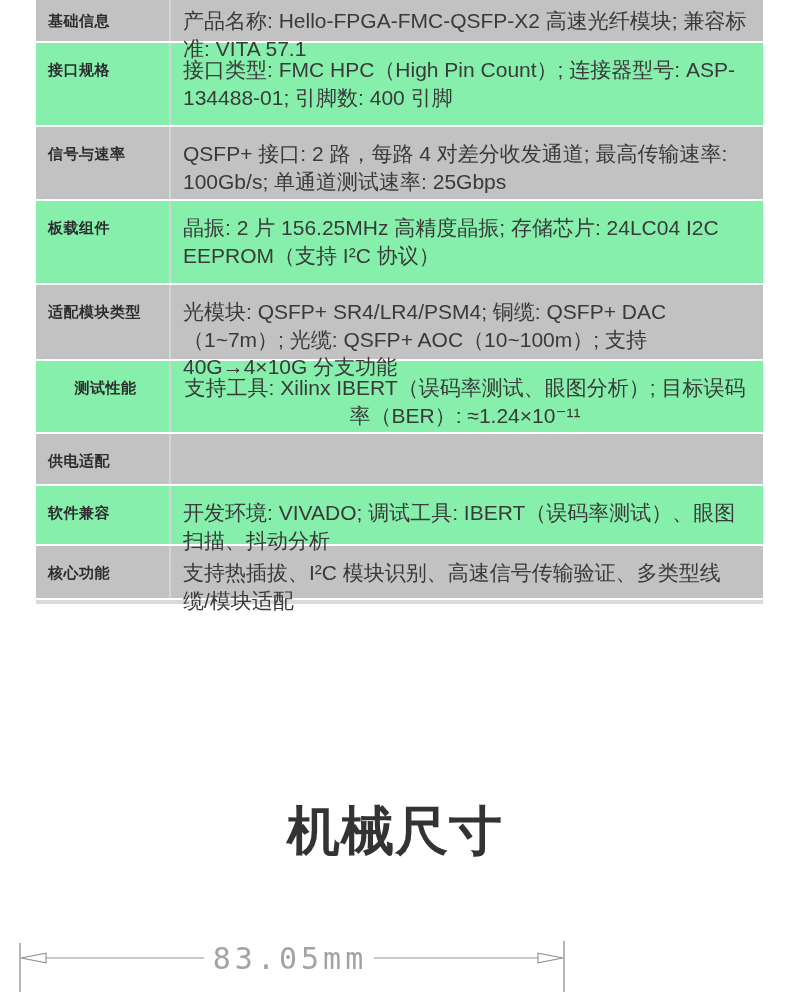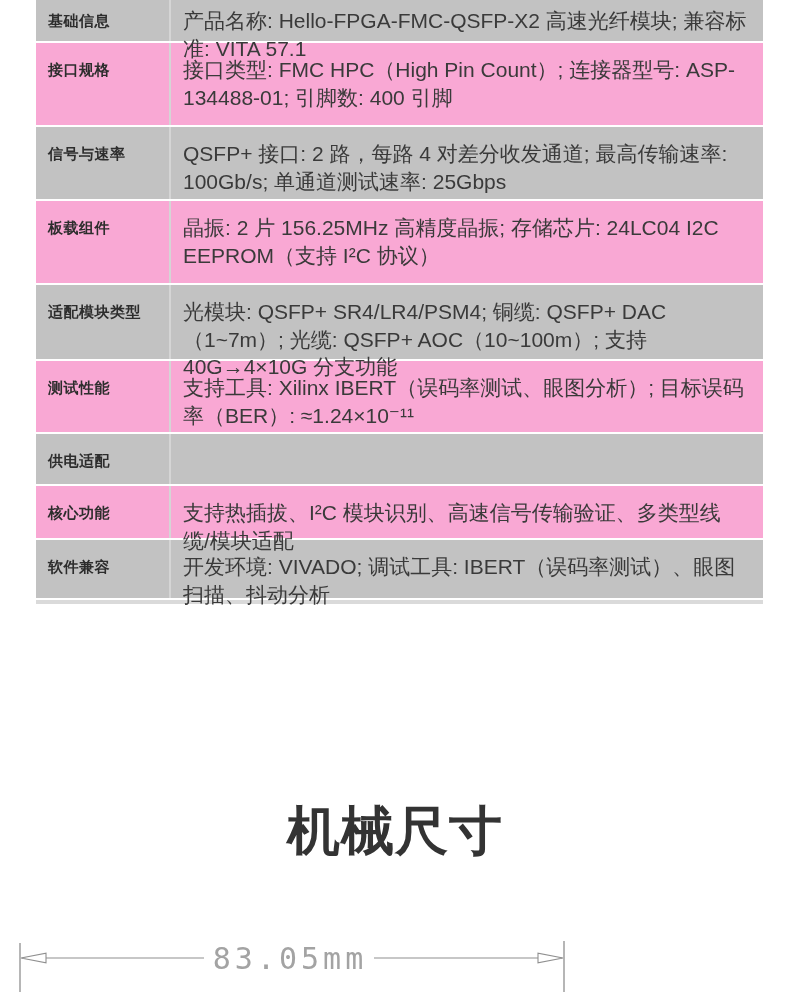--- a/index.html
+++ b/index.html
@@ -3,34 +3,34 @@
 <meta charset="utf-8">
 <style>
   * { margin:0; padding:0; box-sizing:border-box; }
   html,body { width:790px; height:992px; background:#ffffff; overflow:hidden;
               font-family:"Liberation Sans","DejaVu Sans",sans-serif; }
   .page { position:relative; width:790px; height:992px; background:#fff; }
 
   
   .spec-table { position:absolute; left:36px; top:0; width:727px;
                 border-bottom:4px solid #dadada; }
-  .spec-row { display:flex; align-items:stretch; background:#f9a8d4;
+  .spec-row { display:flex; align-items:stretch; background:#86efac;
               border-bottom:2px solid #ffffff; }
   .spec-row:nth-child(odd) { background:#c2c2c2; }
   .label-cell { width:135px; flex:0 0 135px; border-right:2px solid #d5d5d5;
                 font-size:15px; font-weight:700; color:#2d2d2d;
                 padding:13px 6px 0 12px; line-height:27px; letter-spacing:0.5px; }
   .value-cell { flex:1; font-size:21px; color:#3a3a3a;
                 padding:13px 16px 0 12px; line-height:27.5px; }
   .r1 { height:43px; } .r1 .label-cell, .r1 .value-cell { padding-top:7px; }
   .r2 { height:84px; }
   .r3 { height:74px; }
   .r4 { height:84px; }
   .r5 { height:76px;justify-content:center; }
-  .r6 { height:73px; }
+  .r6 { height:73px;text-align:center; }
   .r7 { height:52px; }
   .r8 { height:54px; }
   .r9 { height:60px; }
 
   
   .section-heading { position:absolute; left:0; top:795px; width:790px;
                      text-align:center; font-size:53px; line-height:72px;
                      font-weight:800; color:#333333; letter-spacing:1px; }
 
   
@@ -65,27 +65,27 @@
       <div class="label-cell">适配模块类型</div>
       <div class="value-cell">光模块: QSFP+ SR4/LR4/PSM4; 铜缆: QSFP+ DAC（1~7m）; 光缆: QSFP+ AOC（10~100m）; 支持 40G→4×10G 分支功能</div>
     </div>
     <div class="spec-row r6">
       <div class="label-cell">测试性能</div>
       <div class="value-cell">支持工具: Xilinx IBERT（误码率测试、眼图分析）; 目标误码率（BER）: ≈1.24×10⁻¹¹</div>
     </div>
     <div class="spec-row r7">
       <div class="label-cell">供电适配</div>
     </div>
+    <div class="spec-row r9">
+      <div class="label-cell">软件兼容</div>
+      <div class="value-cell">开发环境: VIVADO; 调试工具: IBERT（误码率测试）、眼图扫描、抖动分析</div>
+    </div>
     <div class="spec-row r8">
       <div class="label-cell">核心功能</div>
       <div class="value-cell">支持热插拔、I²C 模块识别、高速信号传输验证、多类型线缆/模块适配</div>
-    </div>
-    <div class="spec-row r9">
-      <div class="label-cell">软件兼容</div>
-      <div class="value-cell">开发环境: VIVADO; 调试工具: IBERT（误码率测试）、眼图扫描、抖动分析</div>
     </div>
   </div>
 
   <div class="section-heading">机械尺寸</div>
 
   <div class="dim-figure">
     <svg width="790" height="57" viewBox="0 935 790 57" xmlns="http://www.w3.org/2000/svg">
 
       <line x1="20" y1="943" x2="20" y2="992" stroke="#8f8f8f" stroke-width="1.3"></line>
       <line x1="564" y1="941" x2="564" y2="992" stroke="#8f8f8f" stroke-width="1.3"></line>

